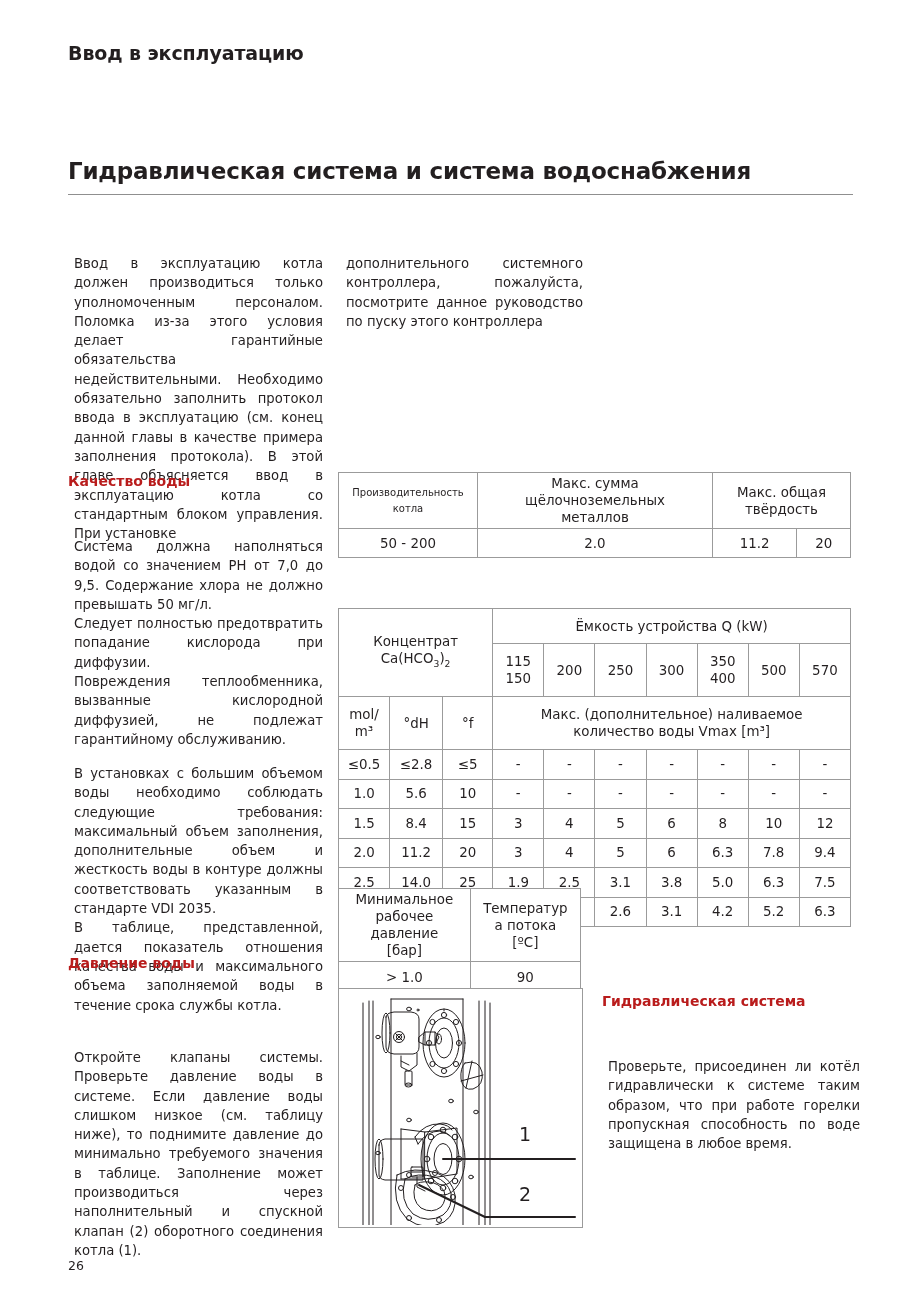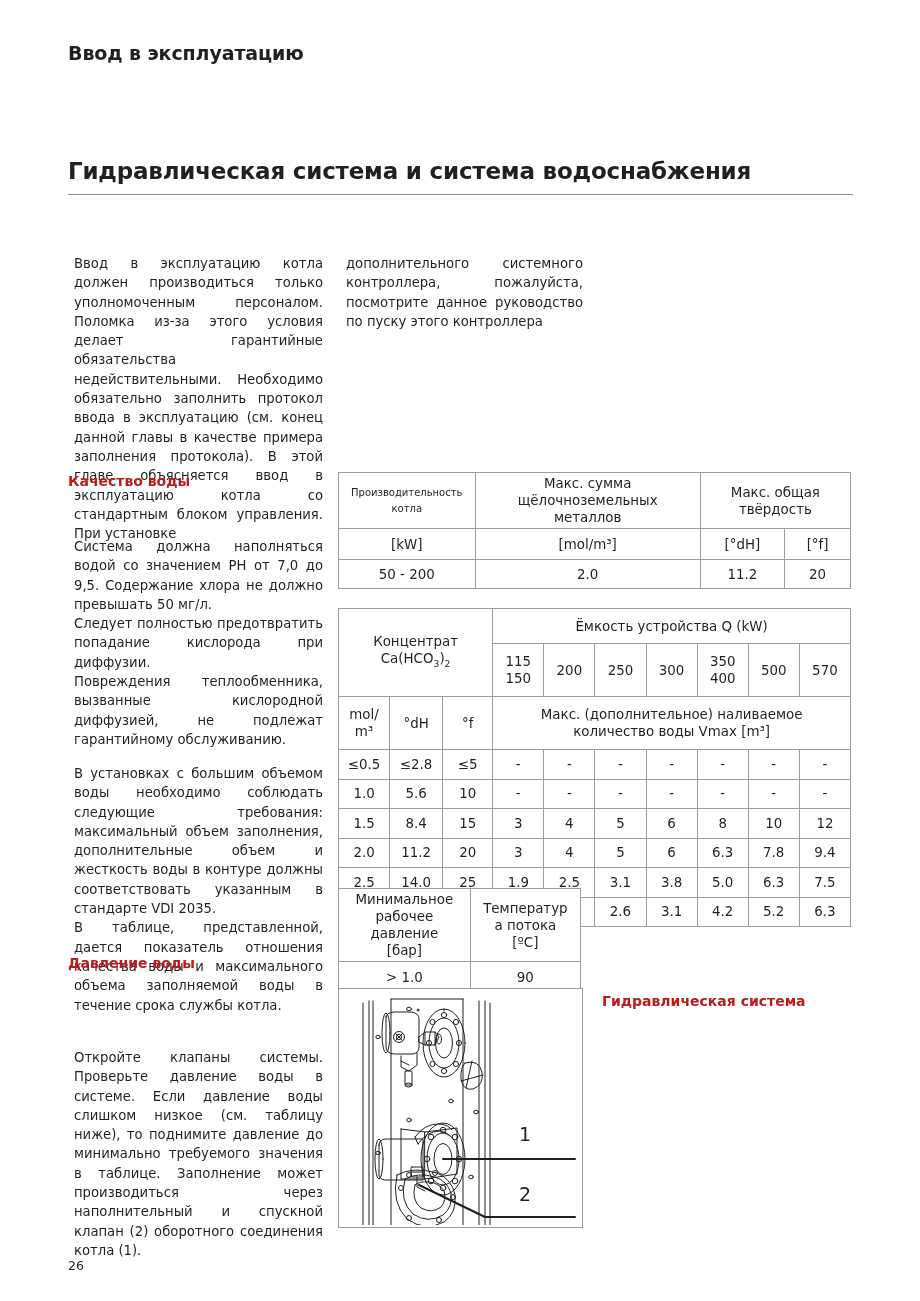--- a/index.html
+++ b/index.html
@@ -195,43 +195,38 @@
     <p>В таблице, представленной, дается показатель отношения качества воды и максимального объема заполняемой воды в течение срока службы котла.</p>
   </div>
 
   <div class="sec-head" id="water-pressure-head">Давление воды</div>
   <div class="col-text" id="water-pressure-body">
     <p>Откройте клапаны системы. Проверьте давление воды в системе. Если давление воды слишком низкое (см. таблицу ниже), то поднимите давление до минимально требуемого значения в таблице. Заполнение может производиться через наполнительный и спускной клапан (2) оборотного соединения котла (1).</p>
   </div>
 
   <div class="sec-head" id="hydraulic-head">Гидравлическая система</div>
   <div class="col-text" id="hydraulic-body">
+    <p>Проверьте, присоединен ли котёл гидравлически к системе таким образом, что при работе горелки пропускная способность по воде защищена в любое время.</p>
   </div>
 
   <table class="doc-table" id="table-water-quality">
     <tbody>
       <tr class="hdr">
         <td class="small" style="width:134px" rowspan="1">
           <span>Производительность</span><br>
           <span>котла</span>
         </td>
         <td style="width:230px">
           <span>Макс. сумма щёлочноземельных</span><br>
           <span>металлов</span>
         </td>
         <td colspan="2">
           <span>Макс. общая</span><br>
           <span>твёрдость</span>
         </td>
-      </tr>
-      <tr class="unit">
-        <td>[kW]</td>
-        <td>[mol/m³]</td>
-        <td style="width:84px">[°dH]</td>
-        <td style="width:65px">[°f]</td>
       </tr>
       <tr class="data">
         <td>50 - 200</td>
         <td>2.0</td>
         <td>11.2</td>
         <td>20</td>
       </tr>
     </tbody>
   </table>
 

